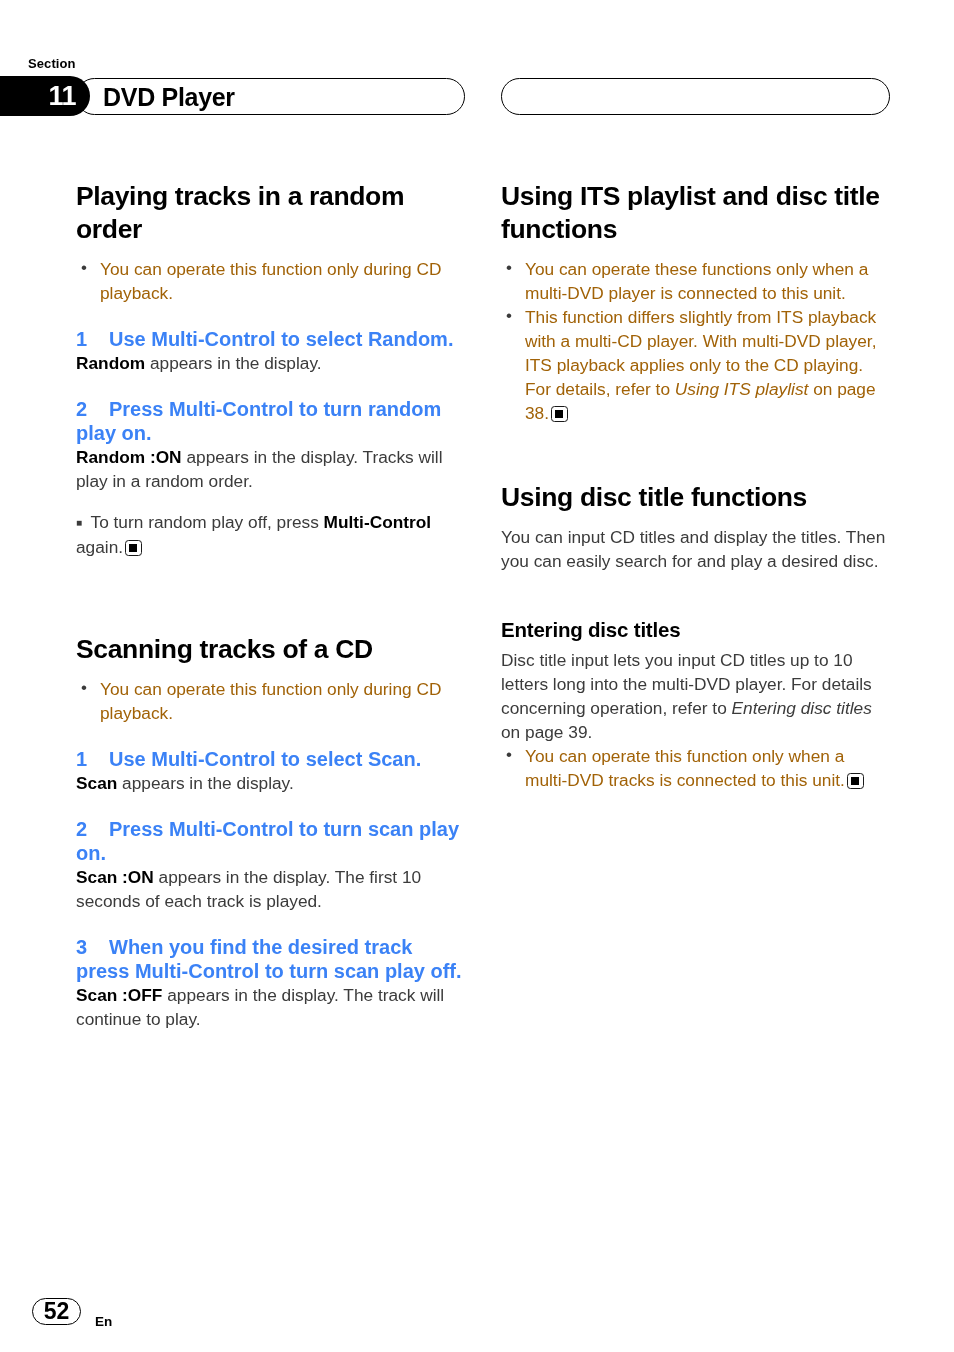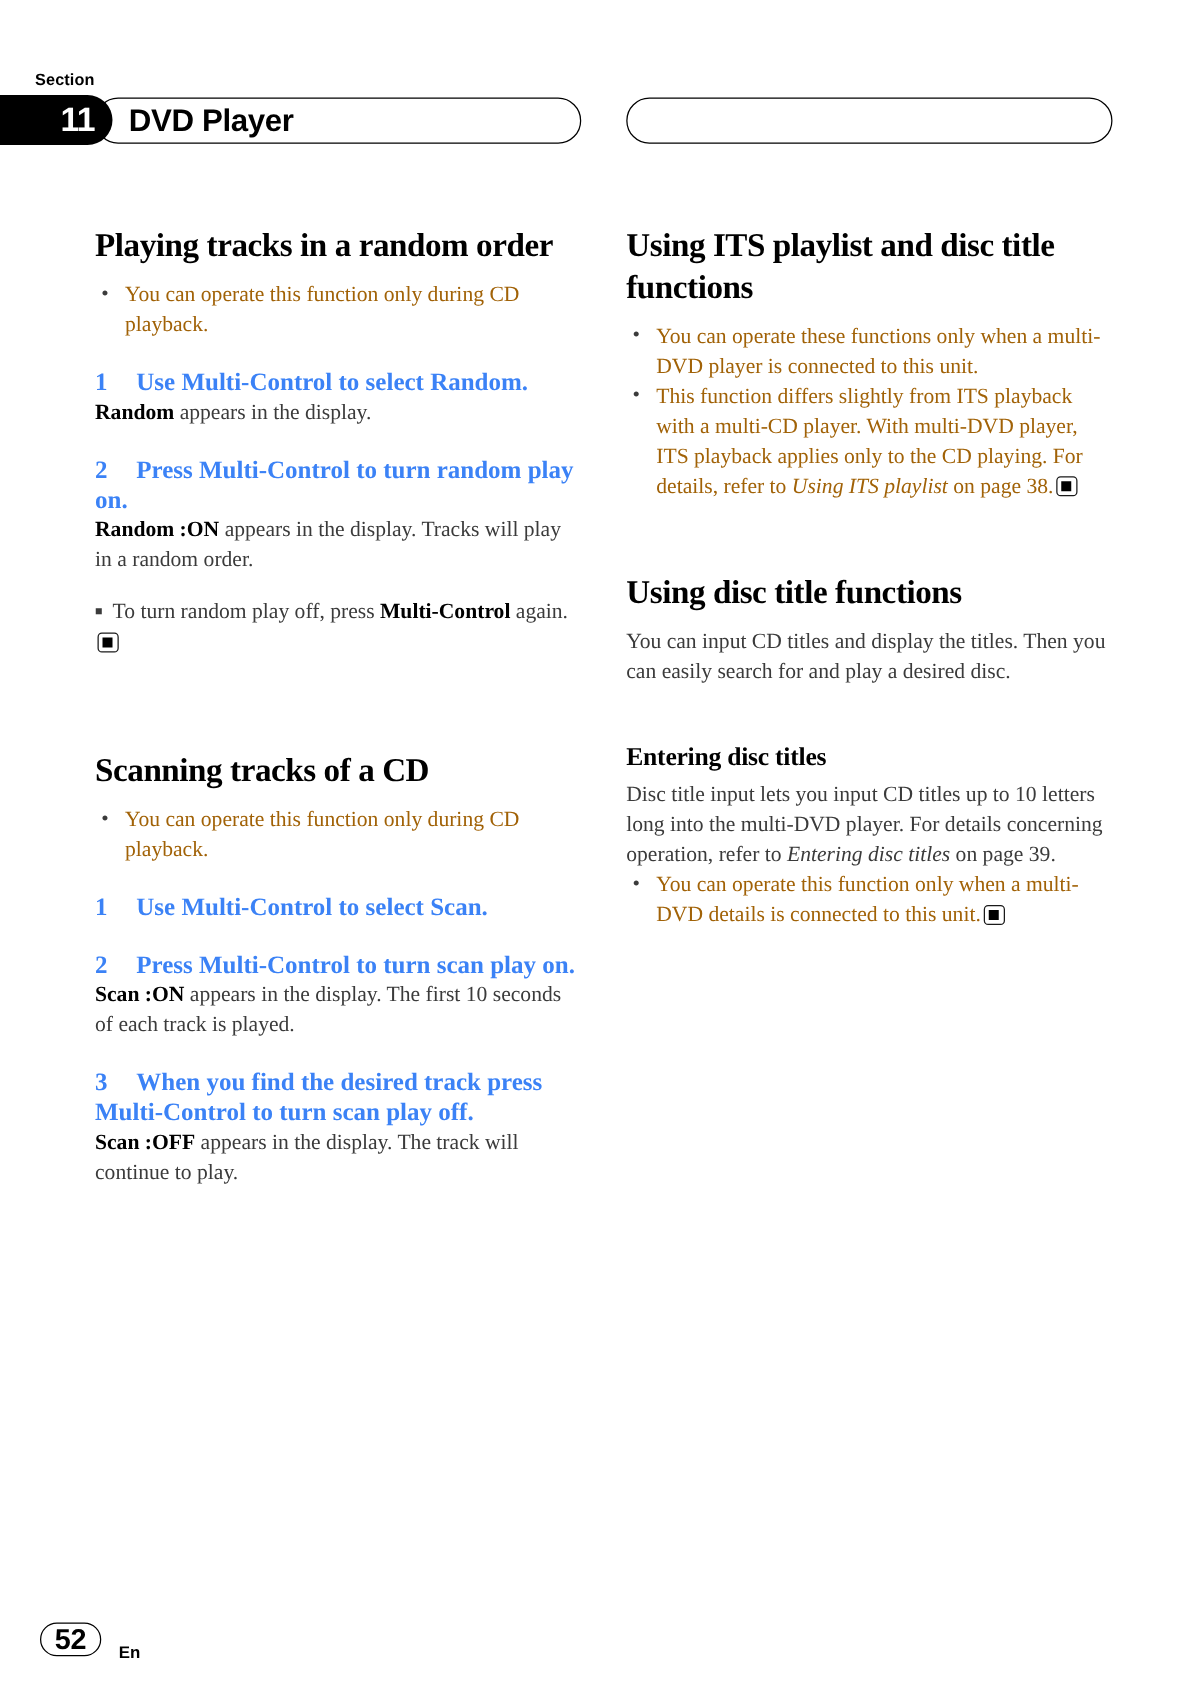--- a/index.html
+++ b/index.html
@@ -75,21 +75,20 @@
     font-size: 25px;
     font-weight: bold;
     letter-spacing: -0.3px;
   }
 
   
   .column {
     position: absolute;
     top: 180px;
     width: 390px;
-    font-family: Liberation Serif, serif;
   }
   .column.left  { left: 76px; }
   .column.right { left: 501px; }
 
   h1.sec-title {
     font-size: 26.5px;
     font-weight: bold;
     line-height: 33px;
     margin: 0 0 11px 0;
     letter-spacing: -0.35px;
@@ -266,20 +265,23 @@
 
   <ul class="bullets">
     <li>You can operate this function only during CD playback.</li>
   </ul>
 
   <div class="gap-lg"></div>
 
   <p class="step">
     <span class="num">1</span><span>Use Multi-Control to select Scan.</span>
   </p>
+  <p class="body">
+    <span class="b">Scan</span><span> appears in the display.</span>
+  </p>
 
   <div class="gap-lg"></div>
 
   <p class="step">
     <span class="num">2</span><span>Press Multi-Control to turn scan play on.</span>
   </p>
   <p class="body">
     <span class="b">Scan :ON</span><span> appears in the display. The first 10 seconds of each track is played.</span>
   </p>
 
@@ -313,21 +315,21 @@
 
   <div class="gap-xl"></div>
 
   <h2 class="sub-title">Entering disc titles</h2>
   <p class="body">
     <span>Disc title input lets you input CD titles up to 10 letters long into the multi-DVD player. For details concerning operation, refer to </span><span class="i">Entering disc titles</span><span> on page 39.</span>
   </p>
 
   <ul class="bullets">
     <li>
-      <span>You can operate this function only when a multi-DVD details is connected to this unit.</span><span class="endmark"></span>
+      <span>You can operate this function only when a multi-DVD tracks is connected to this unit.</span><span class="endmark"></span>
     </li>
   </ul>
 
 </div>
 
 <div id="page-footer">
   <div class="page-oval">52</div>
   <div class="lang-code">En</div>
 </div>
 

